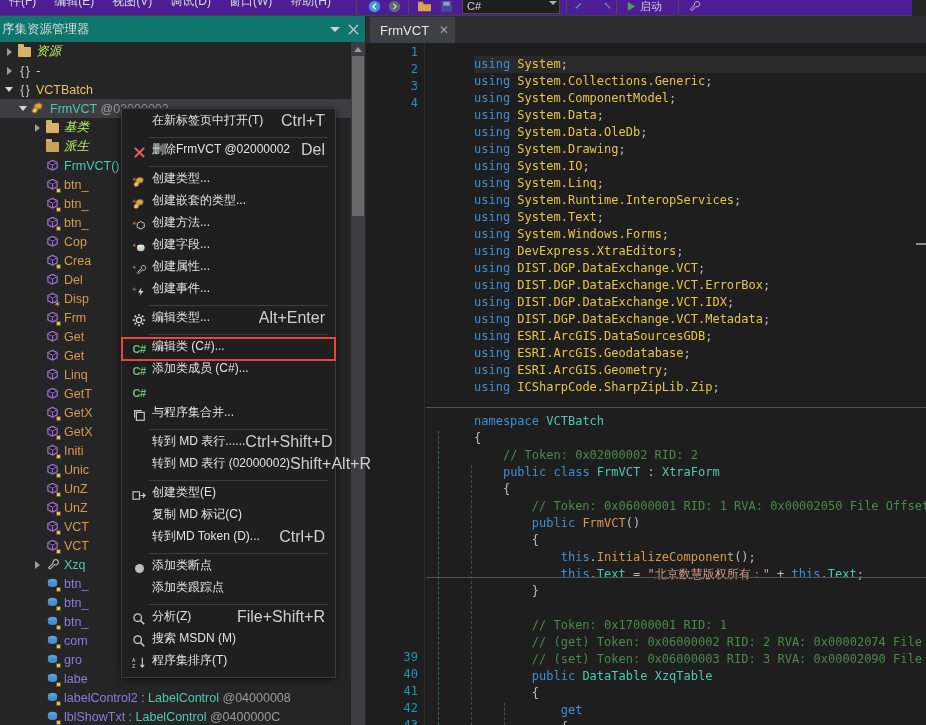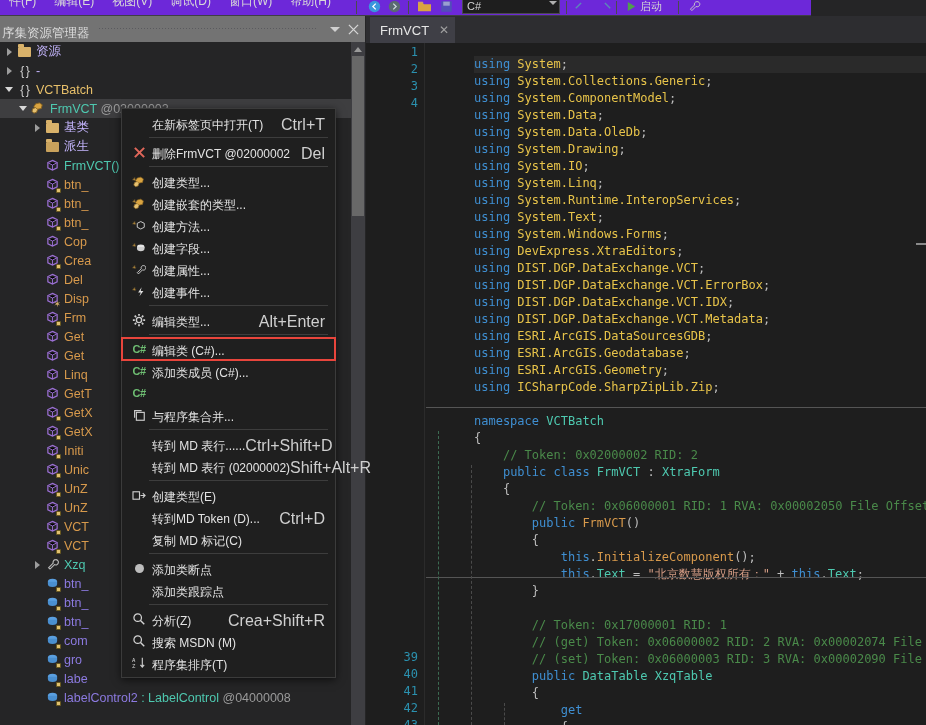--- a/index.html
+++ b/index.html
@@ -11,22 +11,22 @@
     font-family: "Liberation Sans", sans-serif;
   }
   #app {
     position: relative;
     width: 926px; height: 725px;
     background: #252526;
   }
 
   
   .toolbar-strip {
-    position: absolute; left: 0; top: 0; width: 811px; height: 16px;
-    background: #6d28d9;
+    position: absolute; left: 0; top: 0; width: 912px; height: 16px;
+    background: #4c1d95;
     border-bottom: 1px solid #3f3f46;
     overflow: hidden;
   }
   .menu-row {
     position: absolute; left: 0; top: -9px; height: 20px;
     display: flex; align-items: center;
     font-size: 12px; color: #d8d8d8;
     white-space: nowrap;
   }
   .menu-item { padding: 0 9px; line-height: 20px; }
@@ -52,22 +52,22 @@
   }
   .tb-text { font-size: 11px; color: #d4d4d4; }
 
   
   .left-panel {
     position: absolute; left: 0; top: 16px; width: 365px; height: 709px;
     background: #252526;
   }
   .panel-header {
     position: absolute; left: 0; top: 0; width: 365px; height: 26px;
-    background: #737373;
-    display: flex; align-items: flex-end;
+    background: #0f766e;
+    display: flex; align-items: center;
   }
   .panel-title {
     font-size: 12.5px; color: #dcdcdc;
     padding-left: 2px; white-space: nowrap;
   }
   .panel-dots {
     flex: 1; height: 26px;
     margin: 0 8px;
     background-image: radial-gradient(#55555a 0.9px, transparent 1px);
     background-size: 3px 3px;
@@ -139,21 +139,21 @@
     margin-right: 3px;
     position: relative;
   }
   .tlabel { color: #d4d4d4; }
   .tlabel .ty { color: #4ec9b0; }
   .tlabel .tok { color: #9a9a9a; }
   .c-ns   { color: #e8c06a; }
   .c-cls  { color: #4ec9b0; }
   .c-mem  { color: #d89a4c; }
   .c-fld  { color: #8c7ae0; }
-  .c-plain{ color: #c4b5fd; }
+  .c-plain{ color: #bef264; font-style: italic; }
 
   
   .ic-folder {
     width: 13px; height: 10px; background: #d9b26a; border-radius: 1px;
     position: relative;
   }
   .ic-folder:before {
     content:""; position:absolute; left:0; top:-2.5px;
     width:6px; height:3px; background:#d9b26a; border-radius:1px 1px 0 0;
   }
@@ -243,21 +243,21 @@
     position: absolute; left: 121px; top: 108px; width: 215px;
     background: #1f1f1f;
     border: 1px solid #3b3b3b;
     box-shadow: 0 2px 8px rgba(0,0,0,.6);
     padding: 3px 0;
     z-index: 50;
   }
   .mi {
     position: relative;
     height: 22px;
-    display: flex; align-items: flex-end;
+    display: flex; align-items: flex-start;
     font-size: 12px; color: #e3e3e3;
     padding-left: 4px;
     white-space: nowrap;
   }
   .mi .mico {
     width: 26px; height: 22px; flex: 0 0 26px;
     display: flex; align-items: center; justify-content: center;
   }
   .mi .mlabel { flex: 1; }
   .mi .msc { color: #cfcfcf; font-size: 16px; padding-right: 10px; }
@@ -719,20 +719,31 @@
           <div class="trow" style="padding-left: 30px;">
             <span class="exp"></span>
             <span class="ico">
               <svg width="13" height="13" viewBox="0 0 14 14">
                 <ellipse cx="7" cy="5" rx="5" ry="3.2" fill="#5a9fe0"></ellipse>
                 <path d="M2 5 v2.5 a5 3.2 0 0 0 10 0 V5" fill="#4a8fd0"></path>
               </svg>
               <span class="lockdot"></span>
             </span>
             <span class="tlabel"><span class="c-fld">labelControl2</span><span class="ty"> : LabelControl</span><span class="tok"> @04000008</span></span>
+          </div>
+          <div class="trow" style="padding-left: 30px;">
+            <span class="exp"></span>
+            <span class="ico">
+              <svg width="13" height="13" viewBox="0 0 14 14">
+                <ellipse cx="7" cy="5" rx="5" ry="3.2" fill="#5a9fe0"></ellipse>
+                <path d="M2 5 v2.5 a5 3.2 0 0 0 10 0 V5" fill="#4a8fd0"></path>
+              </svg>
+              <span class="lockdot"></span>
+            </span>
+            <span class="tlabel"><span class="c-fld">lblShowTxt</span><span class="ty"> : LabelControl</span><span class="tok"> @0400000C</span></span>
           </div>
         </div>
       <div class="tree-scroll-track">
         <div class="tree-scroll-up">
             <span class="tri-up"></span>
           </div>
         <div class="tree-thumb"></div>
       </div>
     </div>
   </div>
@@ -910,27 +921,27 @@
           <svg width="15" height="13" viewBox="0 0 16 14">
             <rect x="1" y="3" width="7" height="8" fill="none" stroke="#cfcfcf" stroke-width="1.2"></rect>
             <path d="M9 7h5M11.5 4.5L14 7l-2.5 2.5" fill="none" stroke="#cfcfcf" stroke-width="1.2"></path>
           </svg>
         </span>
         <span class="mlabel">创建类型(E)</span>
         <span class="msc"></span>
       </div>
       <div class="mi">
         <span class="mico"></span>
+        <span class="mlabel">复制 MD 标记(C)</span>
+        <span class="msc"></span>
+      </div>
+      <div class="mi">
+        <span class="mico"></span>
         <span class="mlabel">转到MD Token (D)...</span>
         <span class="msc">Ctrl+D</span>
-      </div>
-      <div class="mi">
-        <span class="mico"></span>
-        <span class="mlabel">复制 MD 标记(C)</span>
-        <span class="msc"></span>
       </div>
       <div class="msep"></div>
       <div class="mi">
         <span class="mico">
           <span class="dot-ico"></span>
         </span>
         <span class="mlabel">添加类断点</span>
         <span class="msc"></span>
       </div>
       <div class="mi">
@@ -940,21 +951,21 @@
       </div>
       <div class="msep"></div>
       <div class="mi">
         <span class="mico">
           <svg width="14" height="14" viewBox="0 0 16 16">
             <circle cx="6.5" cy="6.5" r="4.3" fill="none" stroke="#d4d4d4" stroke-width="1.4"></circle>
             <path d="M9.7 9.7 L14 14" stroke="#d4d4d4" stroke-width="1.6"></path>
           </svg>
         </span>
         <span class="mlabel">分析(Z)</span>
-        <span class="msc">Crea+Shift+R</span>
+        <span class="msc">File+Shift+R</span>
       </div>
       <div class="mi">
         <span class="mico">
           <svg width="14" height="14" viewBox="0 0 16 16">
             <circle cx="6.5" cy="6.5" r="4.3" fill="none" stroke="#d4d4d4" stroke-width="1.4"></circle>
             <path d="M9.7 9.7 L14 14" stroke="#d4d4d4" stroke-width="1.6"></path>
           </svg>
         </span>
         <span class="mlabel">搜索 MSDN (M)</span>
         <span class="msc"></span>

